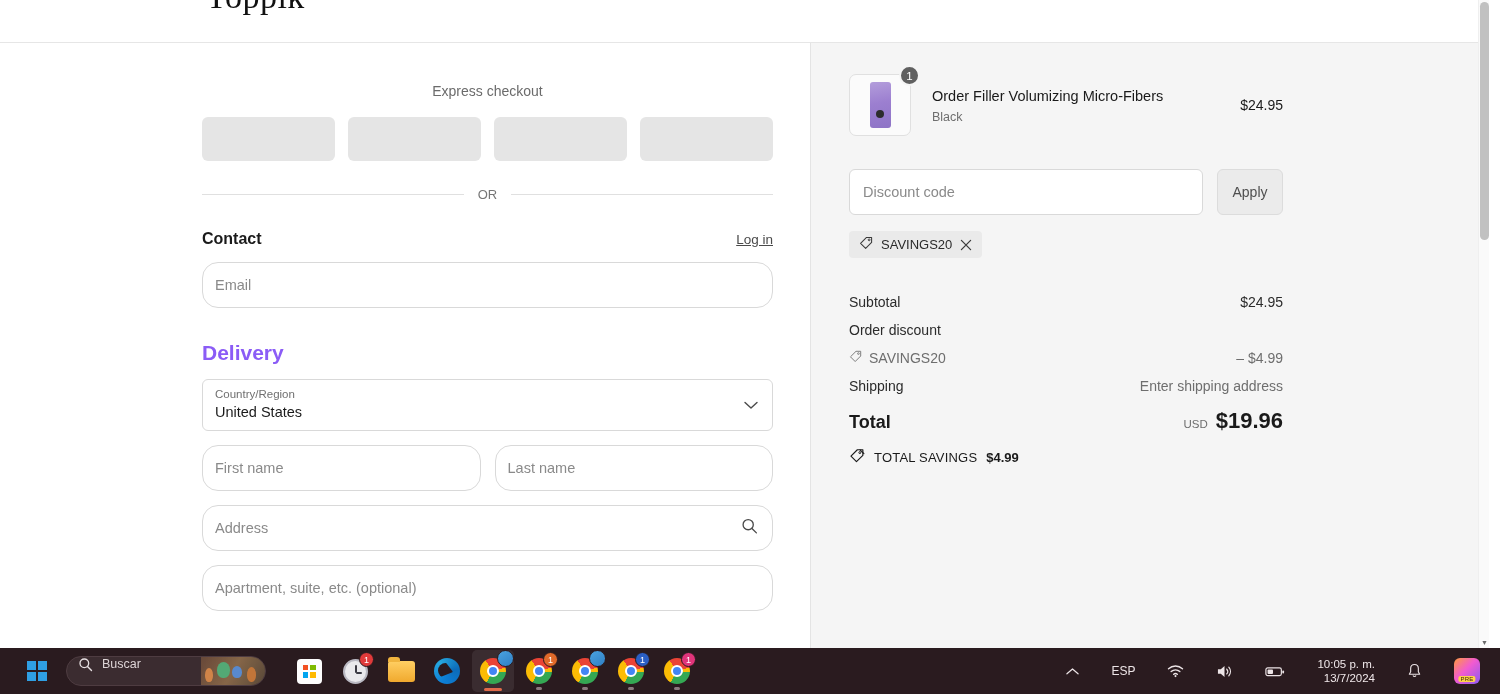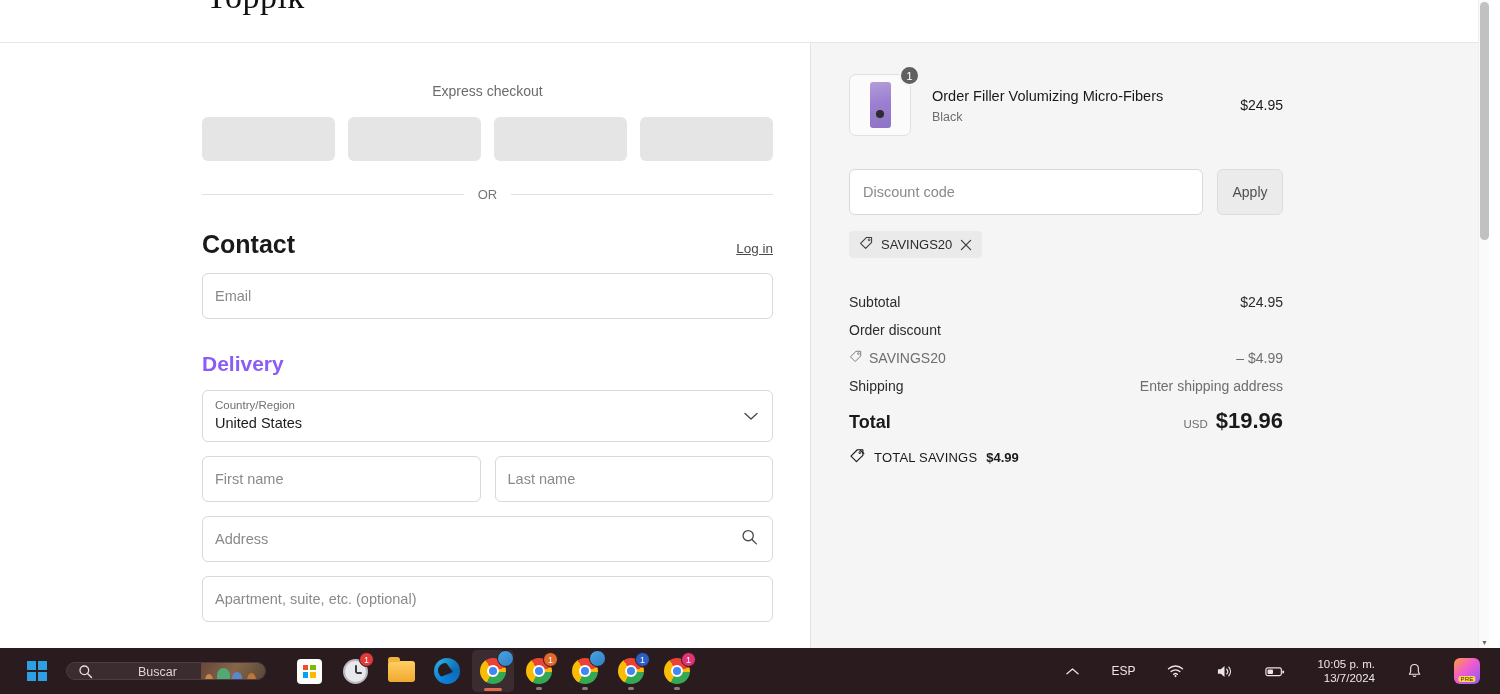--- a/index.html
+++ b/index.html
@@ -87,37 +87,37 @@
   .or-row .rule { flex: 1; height: 1px; background: #e0e0e0; }
   .or-row .or-text { font-size: 13px; color: #767676; }
 
   .section-head {
     display: flex;
     align-items: baseline;
     justify-content: space-between;
     margin-top: 28px;
   }
   .section-title {
-    font-size: 25px;
+    font-size: 16px;
     font-weight: bold;
     color: #1a1a1a;
   }
   .login-link {
     font-size: 13.5px;
     color: #4a4a4a;
     text-decoration: underline;
     cursor: pointer;
   }
 
   .field {
     position: relative;
     height: 46px;
     margin-top: 14px;
     border: 1px solid #d9d9d9;
-    border-radius: 6px;
+    border-radius: 16px;
     background: #ffffff;
     display: flex;
     align-items: center;
     padding: 0 12px;
   }
   .field .ph {
     font-size: 14.5px;
     color: #8a8a8a;
   }
   .field-search-icon {
@@ -319,30 +319,29 @@
     width: 42px; height: 42px;
     display: flex; align-items: center; justify-content: center;
     position: relative;
     cursor: pointer;
   }
   .win-logo { display: grid; grid-template-columns: 9px 9px; grid-template-rows: 9px 9px; gap: 2.5px; }
   .win-logo i { background: #2f9fe3; display: block; }
 
   .search-pill {
     margin-left: 8px;
-    width: 200px; height: 18px;
+    width: 200px; height: 30px;
     border-radius: 16px;
     background: #3b2c30;
     border: 1px solid #4e3c41;
-    display: flex; align-items: flex-end;
+    display: flex; align-items: flex-start;
     padding-left: 11px;
     position: relative;
     overflow: hidden;
     cursor: pointer;
-    gap: 36px;
   }
   .search-pill .s-ico { color: #e7e0e2; display: flex; }
   .search-pill .s-txt { color: #ddd4d6; font-size: 12.5px; margin-left: 9px; }
   .search-art {
     position: absolute; right: 0; top: 0; bottom: 0; width: 64px;
     background: linear-gradient(120deg,#6a4a3a 0%, #8a6a4a 50%, #5a4a3a 100%);
     opacity: .95;
   }
   .search-art .balloon {
     position: absolute; width: 13px; height: 16px; border-radius: 50% 50% 45% 45%;

